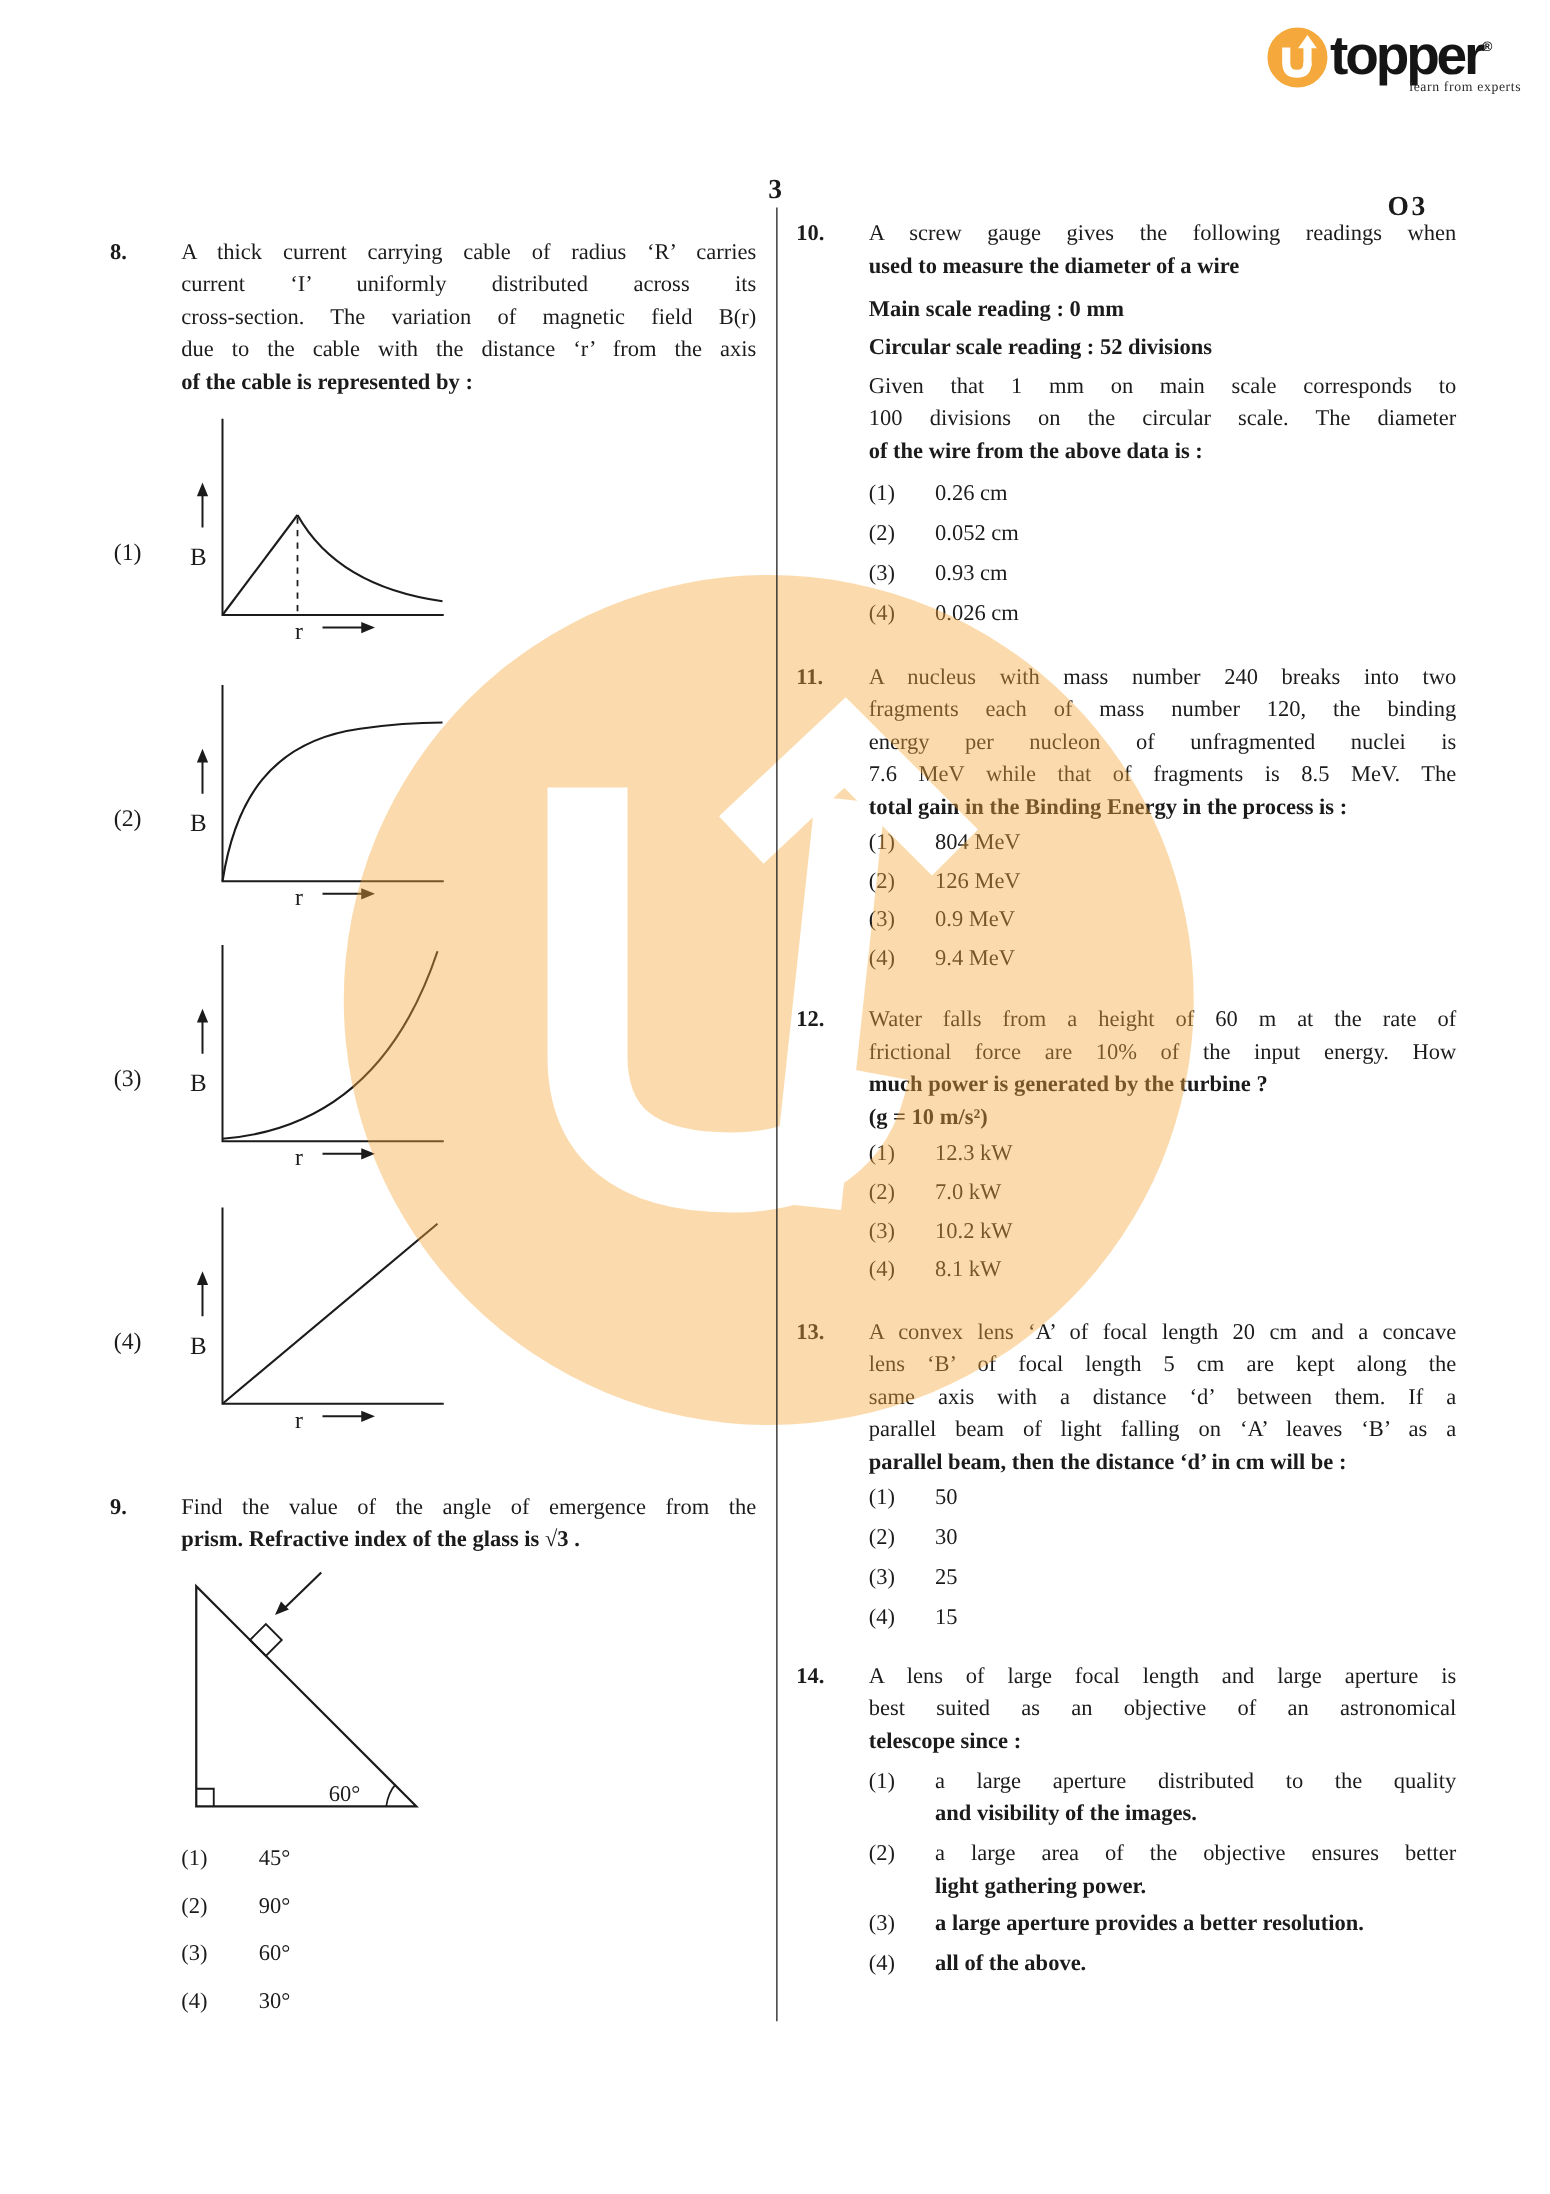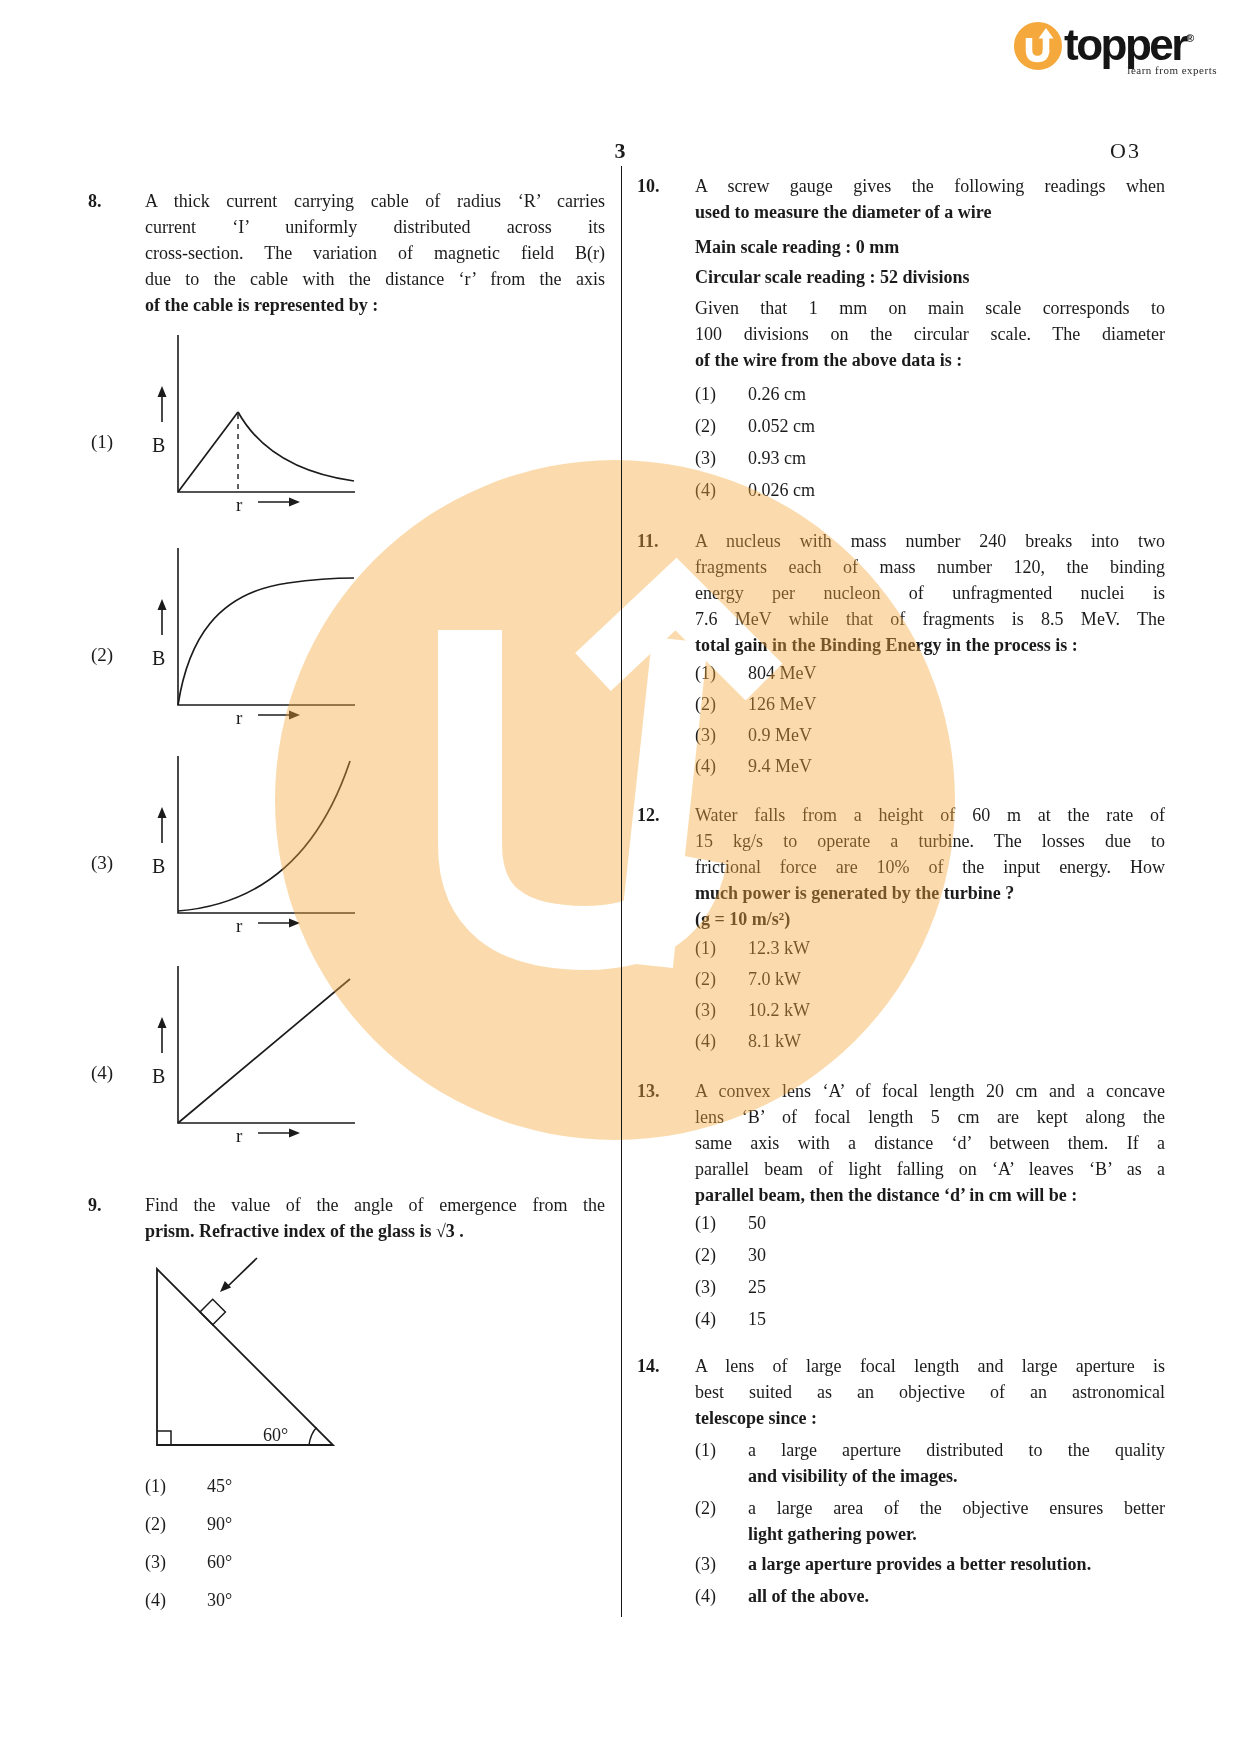--- a/index.html
+++ b/index.html
@@ -17,21 +17,21 @@
   }
   .logo-reg { font-family:"Liberation Sans", sans-serif; font-size:11px; vertical-align:18px; letter-spacing:0; }
   .logo-tagline {
     position:absolute; right:10px; top:52px;
     font-family:"Liberation Serif", serif; 
     font-size:11px; color:#2a2a2a; letter-spacing:0.5px;
   }
   
   .page-num { position:absolute; top:138px; left:560px; width:120px; text-align:center;
     font-size:22px; font-weight:bold; z-index:1; }
-  .paper-code { position:absolute; top:138px; left:1110px; font-size:22px; font-weight:normal;
+  .paper-code { position:absolute; top:152px; left:1110px; font-size:22px; font-weight:bold;
     letter-spacing:2px; z-index:1; }
   .divider { position:absolute; left:621px; top:166px; width:1.4px; height:1451px;
     background:#161616; z-index:6; }
   
   .col { position:absolute; z-index:1; }
   .col-left  { left:88px;  top:188px; width:517px; }
   .col-right { left:637px; top:173px; width:528px; }
   .q { position:relative; }
   .qn { position:absolute; left:0; top:0; font-weight:bold; font-size:18px; line-height:26px; }
   .col-left  .qb { margin-left:57px; width:460px; }
@@ -238,21 +238,20 @@
           <span class="om">(4)</span>
           <span class="ov">9.4 MeV</span>
         </div>
       </div>
     </div>
 
     <div class="q" style="margin-top:23px;">
       <div class="qn">12.</div>
       <div class="qb">
         <div class="jline">Water falls from a height of 60 m at the rate of</div>
-        <div class="jline">15 kg/s to operate a turbine.  The losses due to</div>
         <div class="jline">frictional force are 10% of the input energy.  How</div>
         <div class="jline last">much power is generated by the turbine ?</div>
         <div class="jline last">(g = 10 m/s²)</div>
         <div class="opt" style="margin-top:3px;">
           <span class="om">(1)</span>
           <span class="ov">12.3 kW</span>
         </div>
         <div class="opt" style="margin-top:5px;">
           <span class="om">(2)</span>
           <span class="ov">7.0 kW</span>

